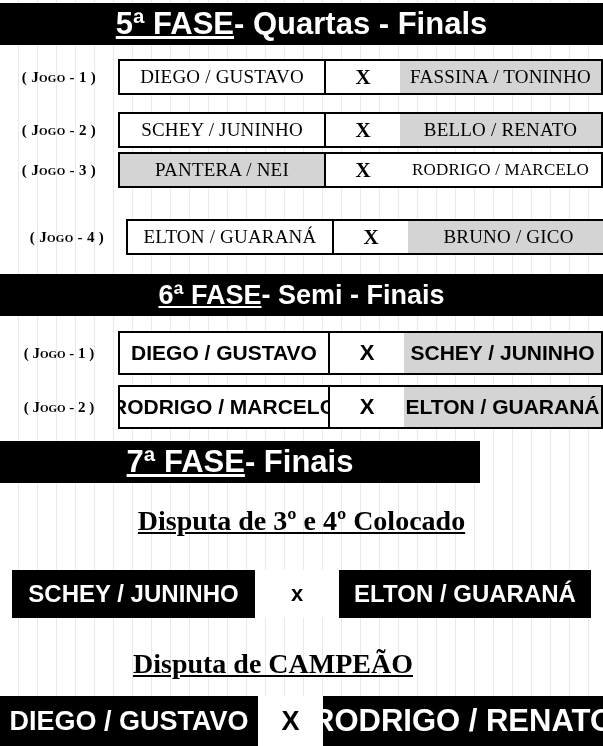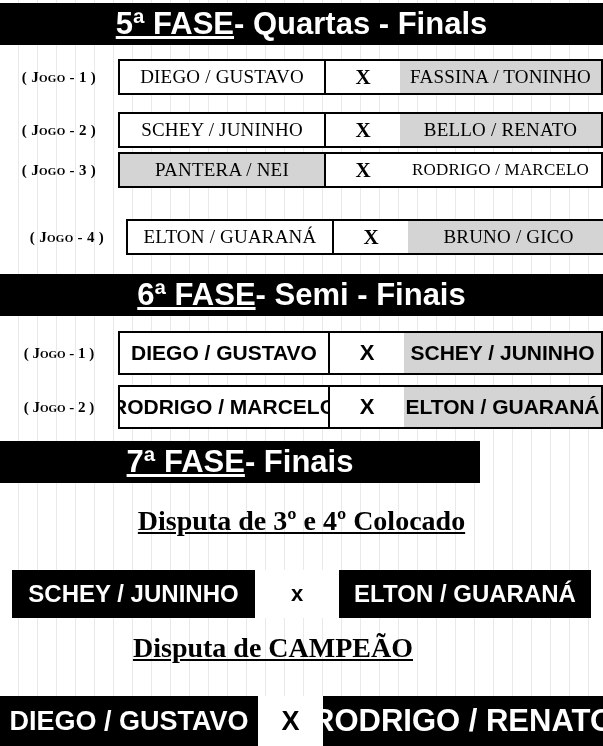--- a/index.html
+++ b/index.html
@@ -188,21 +188,21 @@
     <div class="team right white" style="font-size:17px;">RODRIGO / MARCELO</div>
   </div>
 
   <div class="row p5 p5row" style="position:absolute;left:0;top:219px;width:603px;margin-left:8px;">
     <div class="jogo">( Jogo - 4 )</div>
     <div class="team left white">ELTON / GUARANÁ</div>
     <div class="vs">X</div>
     <div class="team right grey">BRUNO / GICO</div>
   </div>
 
-  <div class="banner" style="position:absolute;left:0;top:274px;width:603px;height:42px;font-size:31px;">
+  <div class="banner" style="position:absolute;left:0;top:274px;width:603px;height:42px;font-size:27px;">
     <span class="u">6ª FASE </span>
       <span> -  Semi - Finais</span>
   </div>
 
   <div class="row p6 p6row" style="position:absolute;left:0;top:331px;width:603px;">
     <div class="jogo">( Jogo - 1 )</div>
     <div class="team left white">DIEGO / GUSTAVO</div>
     <div class="vs">X</div>
     <div class="team right grey">SCHEY / JUNINHO</div>
   </div>
@@ -220,21 +220,21 @@
   </div>
 
   <div class="title-sub" style="position:absolute;left:0;top:505px;width:603px;font-size:28px;">Disputa de 3º e 4º Colocado</div>
 
   <div class="finalrow" style="position:absolute;left:12px;top:570px;width:579px;">
     <div class="side" style="width:243px;font-size:24px;">SCHEY / JUNINHO</div>
     <div class="mid" style="width:84px;font-size:22px;">x</div>
     <div class="side" style="width:252px;font-size:24px;">ELTON / GUARANÁ</div>
   </div>
 
-  <div class="title-sub" style="position:absolute;left:0;top:632px;width:546px;font-size:28px;">Disputa de CAMPEÃO</div>
+  <div class="title-sub" style="position:absolute;left:0;top:648px;width:546px;font-size:28px;">Disputa de CAMPEÃO</div>
 
   <div class="finalrow" style="position:absolute;left:0;top:696px;width:603px;height:50px;">
     <div class="side" style="width:258px;font-size:27px;">DIEGO / GUSTAVO</div>
     <div class="mid" style="width:65px;font-size:27px;">X</div>
     <div class="side" style="width:280px;font-size:31px;">RODRIGO / RENATO</div>
   </div>
 
 </div>
 
 </body></html>

